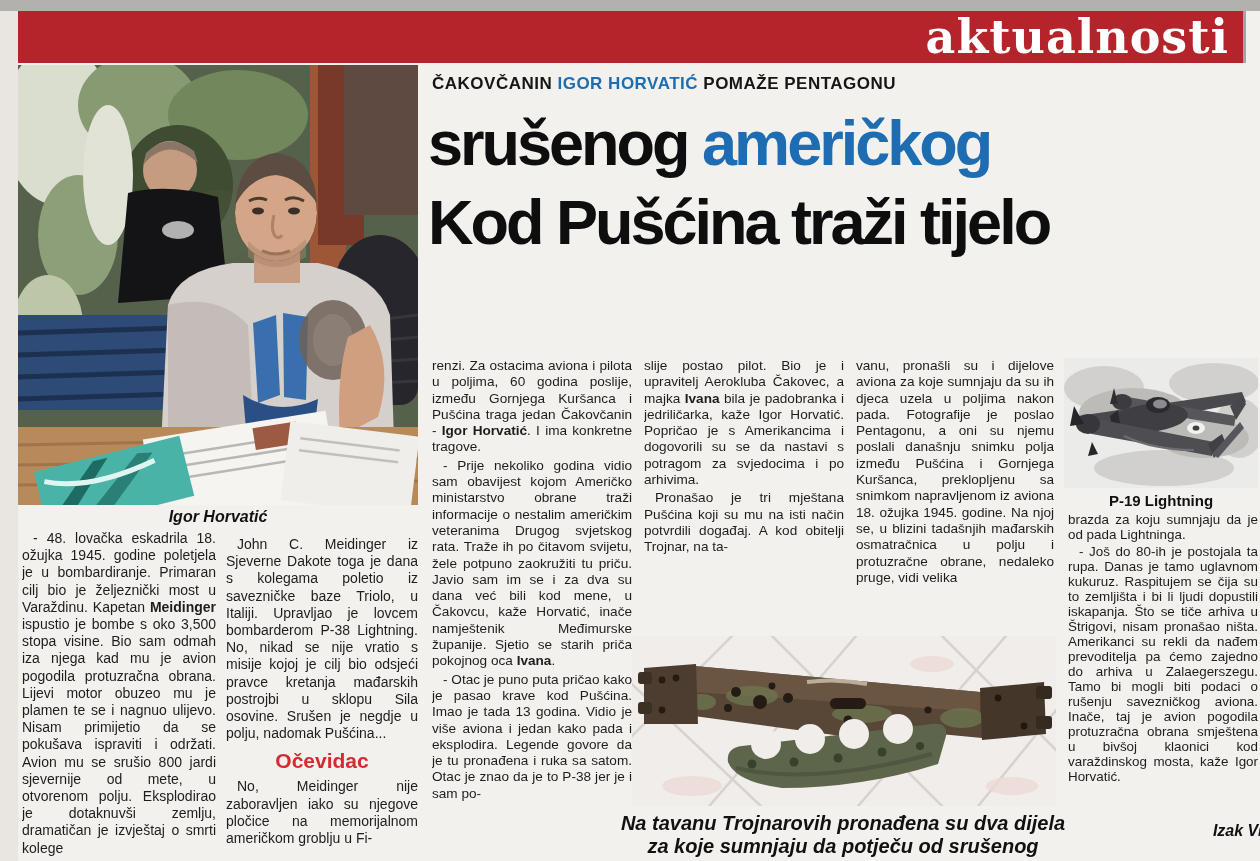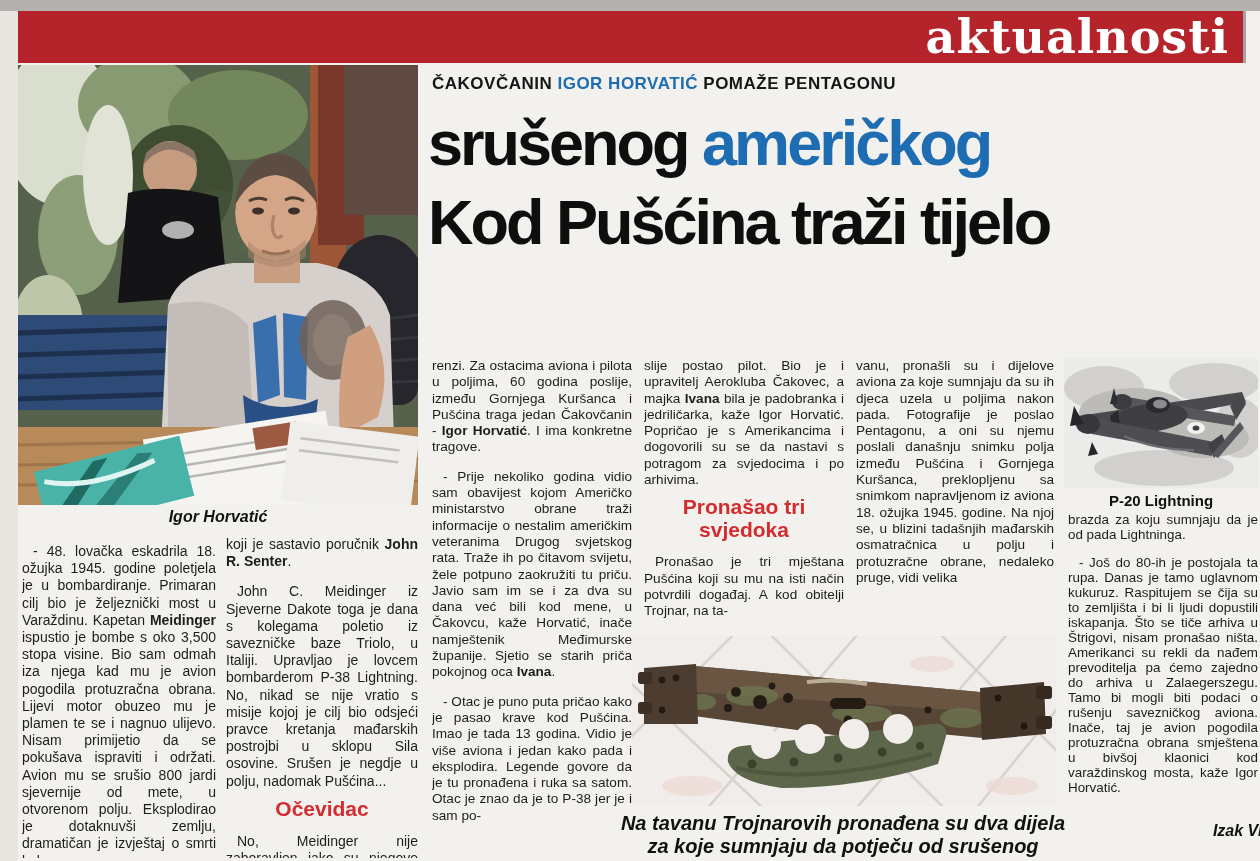--- a/index.html
+++ b/index.html
@@ -16,21 +16,21 @@
   .headline{position:absolute;left:428px;top:104px;width:832px;font-weight:700;color:#0e0e0e;
             font-size:63px;line-height:79px;letter-spacing:-3px;white-space:nowrap;}
   .headline .seg-blue{color:#1e6cb2;}
   .photo-frame{position:absolute;background:#ddd;overflow:hidden;}
   .caption{font-weight:700;font-style:italic;color:#111;text-align:center;}
   .cap-main{position:absolute;left:18px;top:508px;width:400px;font-size:16px;}
   .cap-plane{position:absolute;left:1062px;top:492px;width:198px;font-size:15px;font-style:normal;}
   .cap-parts{position:absolute;left:614px;top:812px;width:458px;font-size:20px;line-height:23px;}
   .col{position:absolute;color:#1d1d1d;text-align:justify;overflow:hidden;}
   .col p.para{margin:0 0 2px 0;}
-  .col p.ind{text-indent:11px;margin-top:13px;}
+  .col p.ind{text-indent:11px;}
   .c-wide{font-size:14px;line-height:17.2px;}
   .c-mid{font-size:13.6px;line-height:16.3px;}
   .c-narrow{font-size:13.4px;line-height:15px;}
   .seg-b{font-weight:700;}
   .subhead{color:#d42b2f;font-weight:700;font-size:21px;line-height:23px;text-align:center;margin:7px 0 6px 0;text-indent:0;}
   .byline{position:absolute;left:1108px;top:822px;width:190px;text-align:right;font-weight:700;font-style:italic;font-size:16px;color:#111;}
   svg{display:block;}
 </style>
 </head>
 <body>
@@ -154,33 +154,31 @@
         <path d="M28,400 Q70,420 140,406" stroke="#dff5f1" stroke-width="5" fill="none"></path>
       </g>
     </svg>
   </div>
   <div class="caption cap-main">Igor Horvatić</div>
 
   <div class="col c-wide" style="left:22px;top:530px;width:194px;height:328px;">
       <p class="para ind"><span>- 48. lovačka eskadrila 18. ožujka 1945. godine poletjela je u bombardiranje. Primaran cilj bio je željeznički most u Varaždinu. Kapetan </span><span class="seg-b">Meidinger</span><span> ispustio je bombe s oko 3,500 stopa visine. Bio sam odmah iza njega kad mu je avion pogodila protuzračna obrana. Lijevi motor obuzeo mu je plamen te se i nagnuo ulijevo. Nisam primijetio da se pokušava ispraviti i održati. Avion mu se srušio 800 jardi sjevernije od mete, u otvorenom polju. Eksplodirao je dotaknuvši zemlju, dramatičan je izvještaj o smrti kolege</span></p>
     </div>
   <div class="col c-wide" style="left:226px;top:536px;width:192px;height:322px;">
-      <p class="para"><span>koji je sastavio poručnik </span><span class="seg-b">John R. Senter</span><span>.</span></p>
       <p class="para ind"><span>John C. Meidinger iz Sjeverne Dakote toga je dana s kolegama poletio iz savezničke baze Triolo, u Italiji. Upravljao je lovcem bombarderom P-38 Lightning. No, nikad se nije vratio s misije kojoj je cilj bio odsjeći pravce kretanja mađarskih postrojbi u sklopu Sila osovine. Srušen je negdje u polju, nadomak Pušćina...</span></p>
       <div class="subhead">Očevidac</div>
       <p class="para ind"><span>No, Meidinger nije zaboravljen iako su njegove pločice na memorijalnom američkom groblju u Fi-</span></p>
     </div>
   <div class="col c-mid" style="left:432px;top:358px;width:200px;height:500px;">
       <p class="para"><span>renzi. Za ostacima aviona i pilota u poljima, 60 godina poslije, između Gornjega Kuršanca i Pušćina traga jedan Čakovčanin - </span><span class="seg-b">Igor Horvatić</span><span>. I ima konkretne tragove.</span></p>
       <p class="para ind"><span>- Prije nekoliko godina vidio sam obavijest kojom Američko ministarstvo obrane traži informacije o nestalim američkim veteranima Drugog svjetskog rata. Traže ih po čitavom svijetu, žele potpuno zaokružiti tu priču. Javio sam im se i za dva su dana već bili kod mene, u Čakovcu, kaže Horvatić, inače namještenik Međimurske županije. Sjetio se starih priča pokojnog oca </span><span class="seg-b">Ivana</span><span>.</span></p>
       <p class="para ind"><span>- Otac je puno puta pričao kako je pasao krave kod Pušćina. Imao je tada 13 godina. Vidio je više aviona i jedan kako pada i eksplodira. Legende govore da je tu pronađena i ruka sa satom. Otac je znao da je to P-38 jer je i sam po-</span></p>
     </div>
   <div class="col c-mid" style="left:644px;top:358px;width:200px;height:278px;">
       <p class="para"><span>slije postao pilot. Bio je i upravitelj Aerokluba Čakovec, a majka </span><span class="seg-b">Ivana</span><span> bila je padobranka i jedriličarka, kaže Igor Horvatić. Popričao je s Amerikancima i dogovorili su se da nastavi s potragom za svjedocima i po arhivima.</span></p>
-      <div class="subhead">Pronašao tri svjedoka</div>
       <p class="para ind"><span>Pronašao je tri mještana Pušćina koji su mu na isti način potvrdili događaj. A kod obitelji Trojnar, na ta-</span></p>
     </div>
   <div class="col c-mid" style="left:856px;top:358px;width:198px;height:278px;">
       <p class="para"><span>vanu, pronašli su i dijelove aviona za koje sumnjaju da su ih djeca uzela u poljima nakon pada. Fotografije je poslao Pentagonu, a oni su njemu poslali današnju snimku polja između Pušćina i Gornjega Kuršanca, preklopljenu sa snimkom napravljenom iz aviona 18. ožujka 1945. godine. Na njoj se, u blizini tadašnjih mađarskih osmatračnica u polju i protuzračne obrane, nedaleko pruge, vidi velika</span></p>
     </div>
   <div class="col c-narrow" style="left:1068px;top:512px;width:190px;height:308px;">
       <p class="para"><span>brazda za koju sumnjaju da je od pada Lightninga.</span></p>
       <p class="para ind"><span>- Još do 80-ih je postojala ta rupa. Danas je tamo uglavnom kukuruz. Raspitujem se čija su to zemljišta i bi li ljudi dopustili iskapanja. Što se tiče arhiva u Štrigovi, nisam pronašao ništa. Amerikanci su rekli da nađem prevoditelja pa ćemo zajedno do arhiva u Zalaegerszegu. Tamo bi mogli biti podaci o rušenju savezničkog aviona. Inače, taj je avion pogodila protuzračna obrana smještena u bivšoj klaonici kod varaždinskog mosta, kaže Igor Horvatić.</span></p>
     </div>
 
@@ -221,21 +219,21 @@
         <path d="M28,84 L24,98 L34,96 Z" fill="#26262a"></path>
         <path d="M144,86 L158,76 L162,86 L150,100 Z" fill="#414145"></path>
         <path d="M148,96 L176,64 L180,70 L154,100 Z" fill="#57575b"></path>
       </g>
 
       <ellipse cx="132" cy="70" rx="9" ry="6" fill="#f2f2f0"></ellipse>
       <ellipse cx="132" cy="70" rx="3.4" ry="2.6" fill="#3f3f43"></ellipse>
       <path d="M60,78 Q90,92 130,92" stroke="#6e6e72" stroke-width="2" fill="none"></path>
     </svg>
   </div>
-  <div class="caption cap-plane">P-20 Lightning</div>
+  <div class="caption cap-plane">P-19 Lightning</div>
 
   <div class="photo-frame" style="left:632px;top:636px;width:424px;height:170px;">
     <svg width="424" height="170" viewBox="0 0 424 170">
       <rect width="424" height="170" fill="#f0edea"></rect>
       <g stroke="#d8d2ce" stroke-width="2.5">
         <line x1="-20" y1="120" x2="120" y2="-20"></line>
         <line x1="60" y1="190" x2="250" y2="-30"></line>
         <line x1="200" y1="200" x2="400" y2="-30"></line>
         <line x1="330" y1="190" x2="460" y2="30"></line>
         <line x1="-30" y1="20" x2="150" y2="190"></line>

